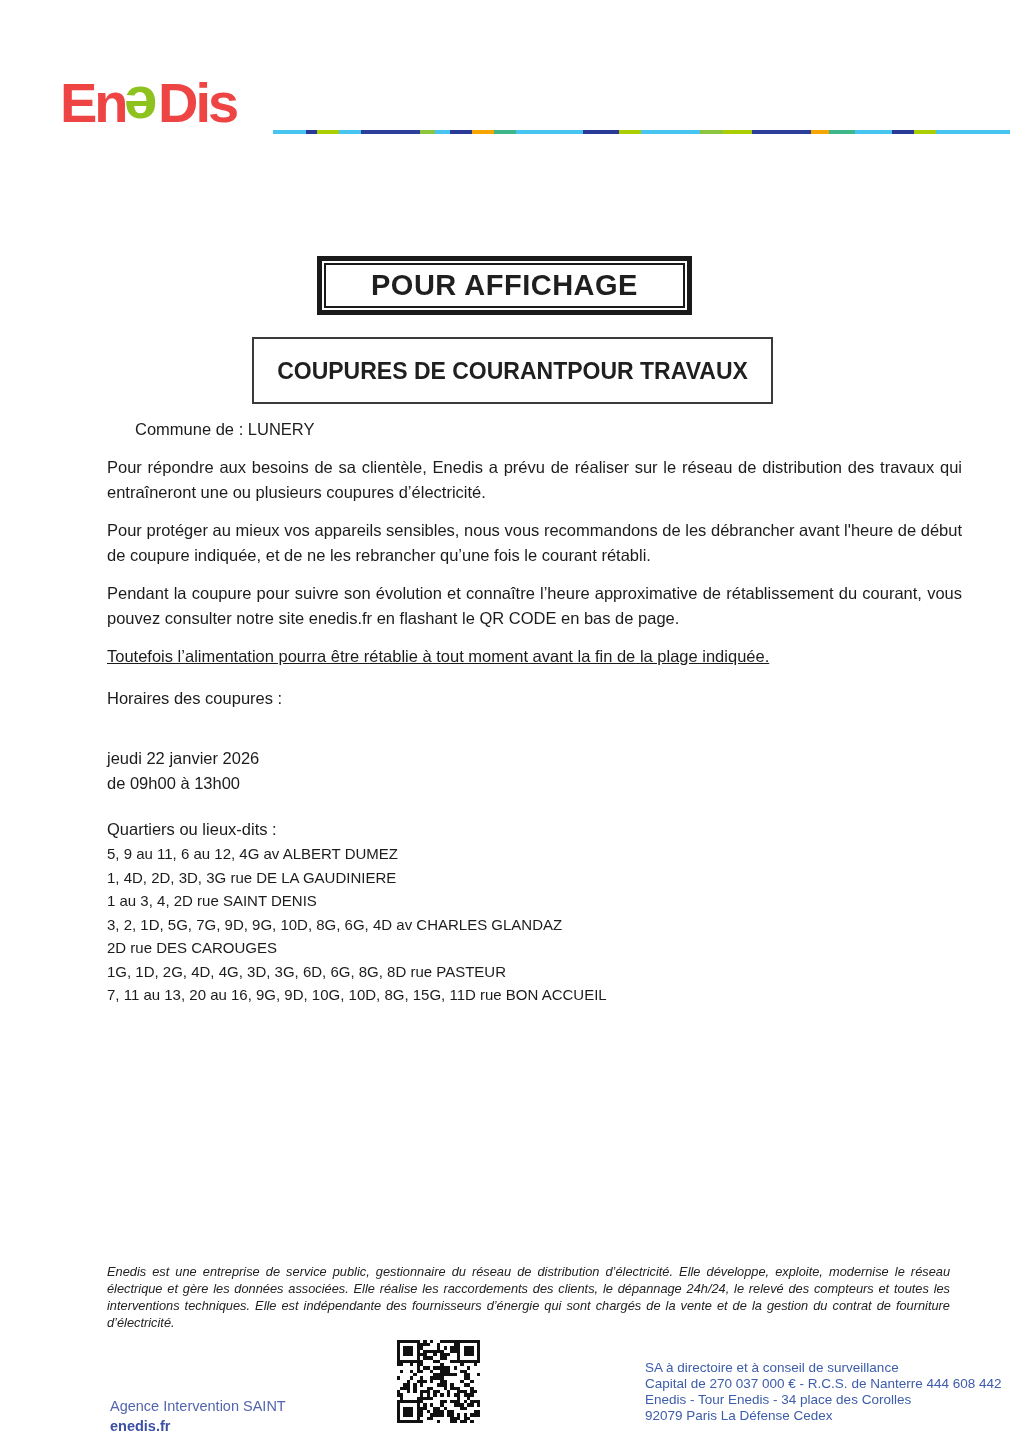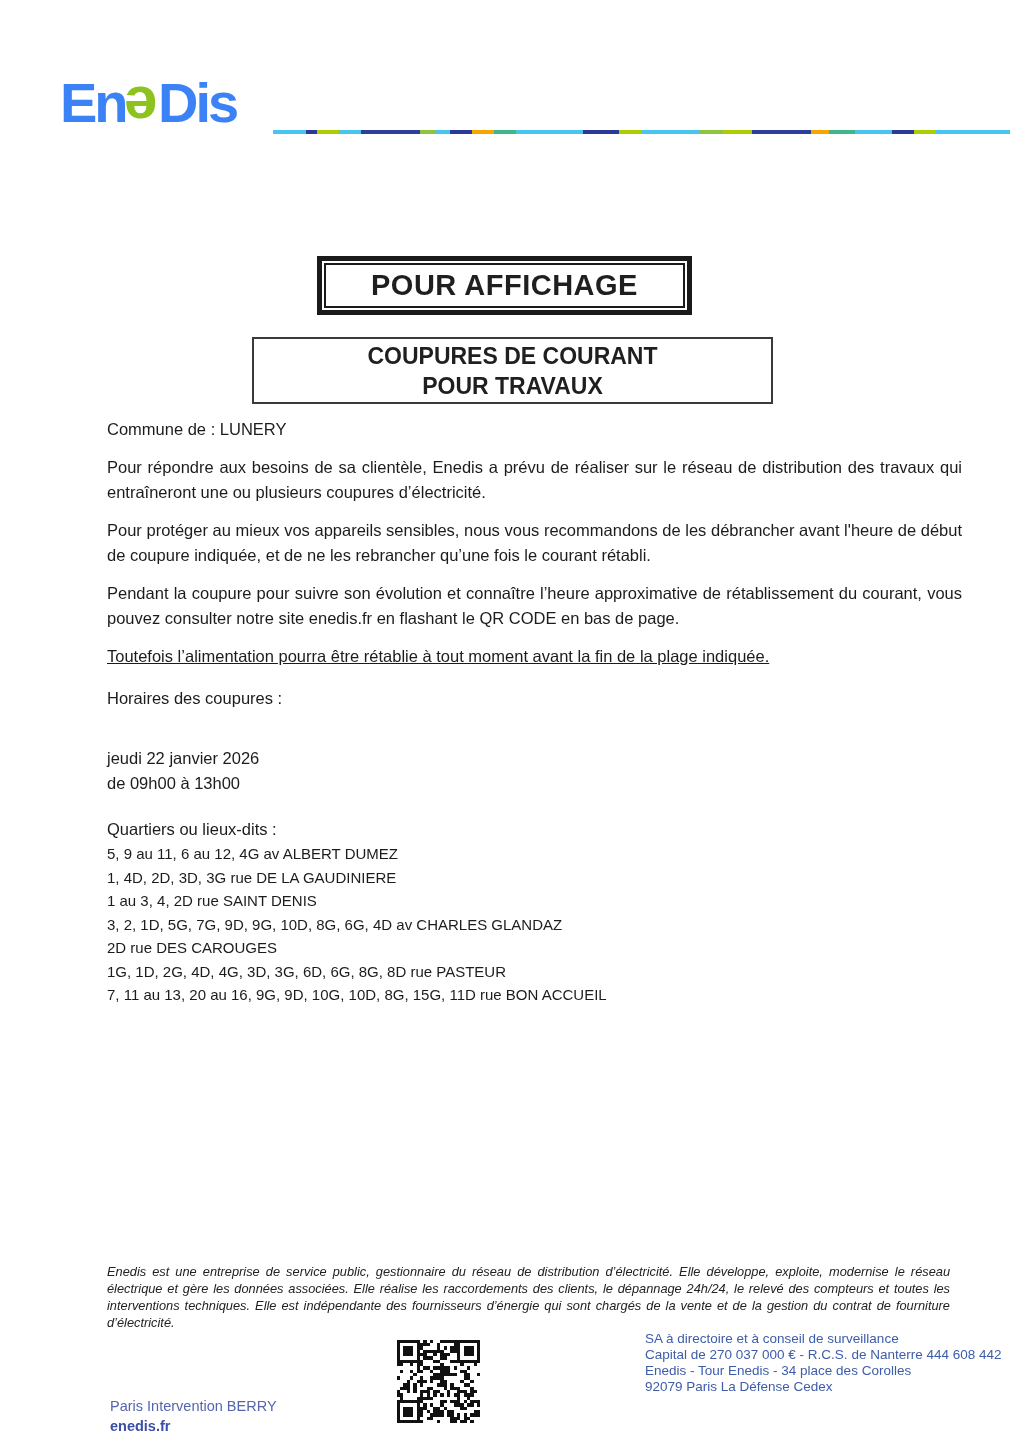--- a/index.html
+++ b/index.html
@@ -18,21 +18,21 @@
   
   .logo {
     position: absolute;
     left: 60px;
     top: 72px;
     font-weight: 700;
     font-size: 56px;
     letter-spacing: -3px;
     line-height: 1;
   }
-  .logo .lg-blue { color: #3b82f6; }
+  .logo .lg-blue { color: #ef4444; }
   .logo .lg-green {
     color: #8dc21f;
     display: inline-block;
     transform: rotate(180deg) translateY(-5px);
     font-size: 60px;
     padding: 0 1px;
   }
   .logo-line {
     position: absolute;
     left: 273px;
@@ -64,36 +64,36 @@
     display: flex; align-items: center; justify-content: center;
     font-weight: 700;
     font-size: 29px;
     letter-spacing: 0.5px;
   }
   .banner2 {
     position: absolute;
     left: 252px; top: 337px;
     width: 521px; height: 67px;
     border: 2px solid #3a3a3a;
-    display: flex; flex-direction: column; align-items: center; justify-content: center;
+    display: flex; flex-direction: row; align-items: center; justify-content: center;
     font-weight: 700;
     font-size: 23px;
     line-height: 30px;
   }
 
   
   .content {
     position: absolute;
     left: 107px; top: 417px;
     width: 855px;
     font-size: 16.5px;
     line-height: 25px;
     color: #1c1c1c;
   }
-  .content .commune { margin-bottom: 13px; }
+  .content .commune { margin-bottom: 13px; margin-left: 28px; }
   .content .just { text-align: justify; margin-bottom: 13px; }
   .content .underl { text-decoration: underline; margin-bottom: 17px; }
   .content .horaires { margin-bottom: 0; }
   .content .datetime { margin-top: 35px; }
   .content .quartiers { margin-top: 21px; }
   .streets div { line-height: 23.5px; font-size: 15px; }
 
   
   .footnote {
     position: absolute;
@@ -114,21 +114,21 @@
   .agency {
     position: absolute;
     left: 110px; top: 1396px;
     font-size: 14.5px;
     line-height: 20px;
     color: #5465b0;
   }
   .agency .bold { font-weight: 700; color: #3a4fa5; }
   .company {
     position: absolute;
-    left: 645px; top: 1331px;
+    left: 645px; top: 1360px;
     font-size: 13.5px;
     line-height: 16px;
     color: #3d5caa;
   }
 </style>
 </head>
 <body>
 
 <div class="page">
 
@@ -394,21 +394,21 @@
         <rect x="20" y="2" width="7" height="7" fill="#111"></rect>
         <rect x="21" y="3" width="5" height="5" fill="#fff"></rect>
         <rect x="22" y="4" width="3" height="3" fill="#111"></rect>
         <rect x="2" y="20" width="7" height="7" fill="#111"></rect>
         <rect x="3" y="21" width="5" height="5" fill="#fff"></rect>
         <rect x="4" y="22" width="3" height="3" fill="#111"></rect>
       </svg>
   </div>
 
   <div class="agency">
-    <div>Paris Intervention BERRY</div>
+    <div>Agence Intervention SAINT</div>
     <div class="bold">enedis.fr</div>
   </div>
 
   <div class="company">
     <div>SA à directoire et à conseil de surveillance</div>
     <div>Capital de 270 037 000 € - R.C.S. de Nanterre 444 608 442</div>
     <div>Enedis - Tour Enedis - 34 place des Corolles</div>
     <div>92079 Paris La Défense Cedex</div>
   </div>
 

